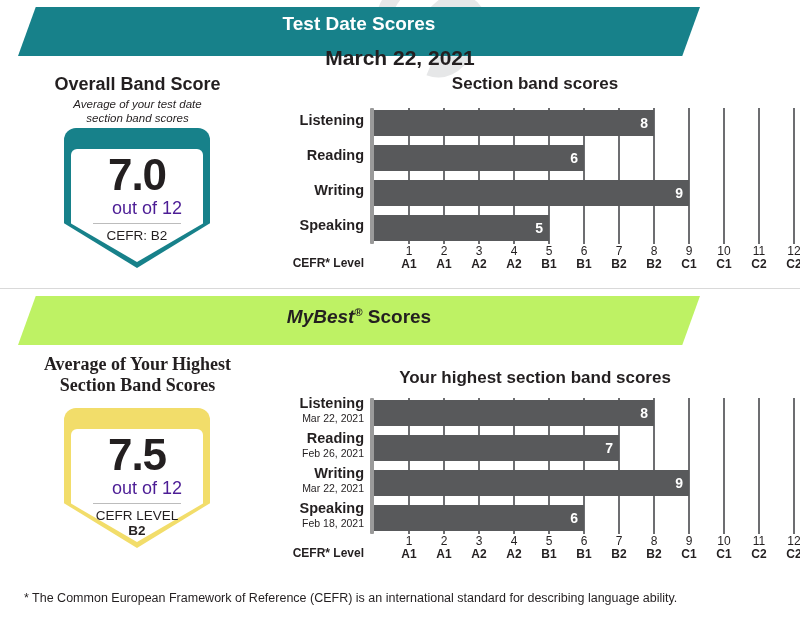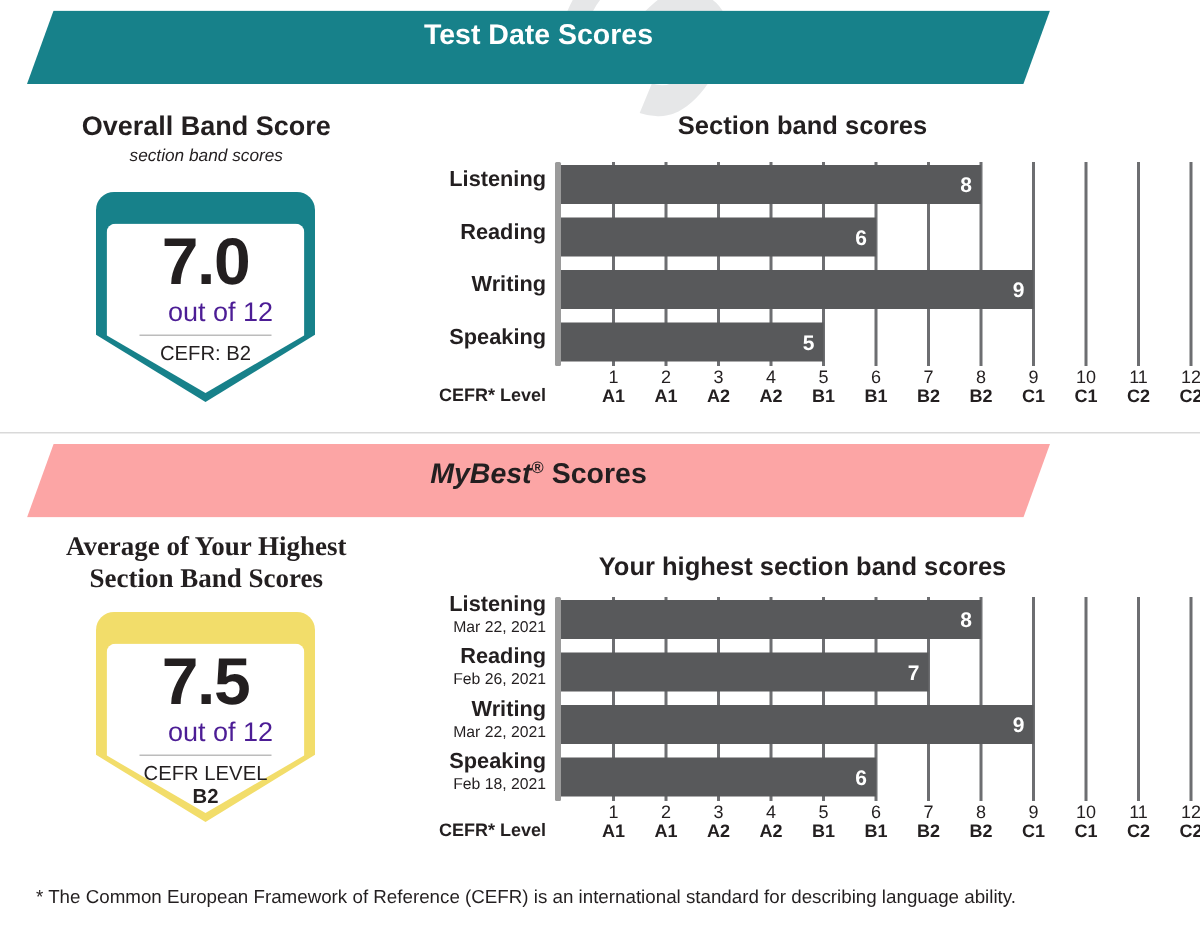--- a/index.html
+++ b/index.html
@@ -48,21 +48,21 @@
     color:#ffffff;
     -webkit-clip-path:polygon(2.6% 0, 100% 0, 97.4% 100%, 0 100%);
     clip-path:polygon(2.6% 0, 100% 0, 97.4% 100%, 0 100%);
   }
   .banner-teal{
     left:18px; top:7px; width:682px;
     background:#17818a;
   }
   .banner-yellow{
     left:18px; top:296px; width:682px;
-    background:#fca5a5;
+    background:#bef264;
     color:#231f20;
   }
   .banner-yellow .mb-em{font-style:italic;}
   .banner-yellow sup{font-size:11px;vertical-align:super;font-style:normal;}
 
   
   .divider{
     position:absolute;left:0;top:288px;width:800px;height:1px;
     background:#d9d9d9;
   }
@@ -180,25 +180,29 @@
 <div class="page">
 
   <div class="watermark">
     <span>SAMPLE</span>
   </div>
 
   <div class="banner banner-teal layer">
     <span>Test Date Scores</span>
   </div>
 
+  <div class="test-date layer">
+    <span>March 22, 2021</span>
+  </div>
 
   <div class="left-head layer" style="top:74px;">
     <span>Overall Band Score</span>
   </div>
   <div class="left-sub layer" style="top:97px;">
+    <div>Average of your test date</div>
     <div>section band scores</div>
   </div>
 
   <div class="badge badge-teal layer" style="left:64px;top:128px;">
     <div class="shell"></div>
     <div class="inner"></div>
     <div class="content">
       <div class="score">7.0</div>
       <div class="outof">out of 12</div>
       <div class="rule"></div>

